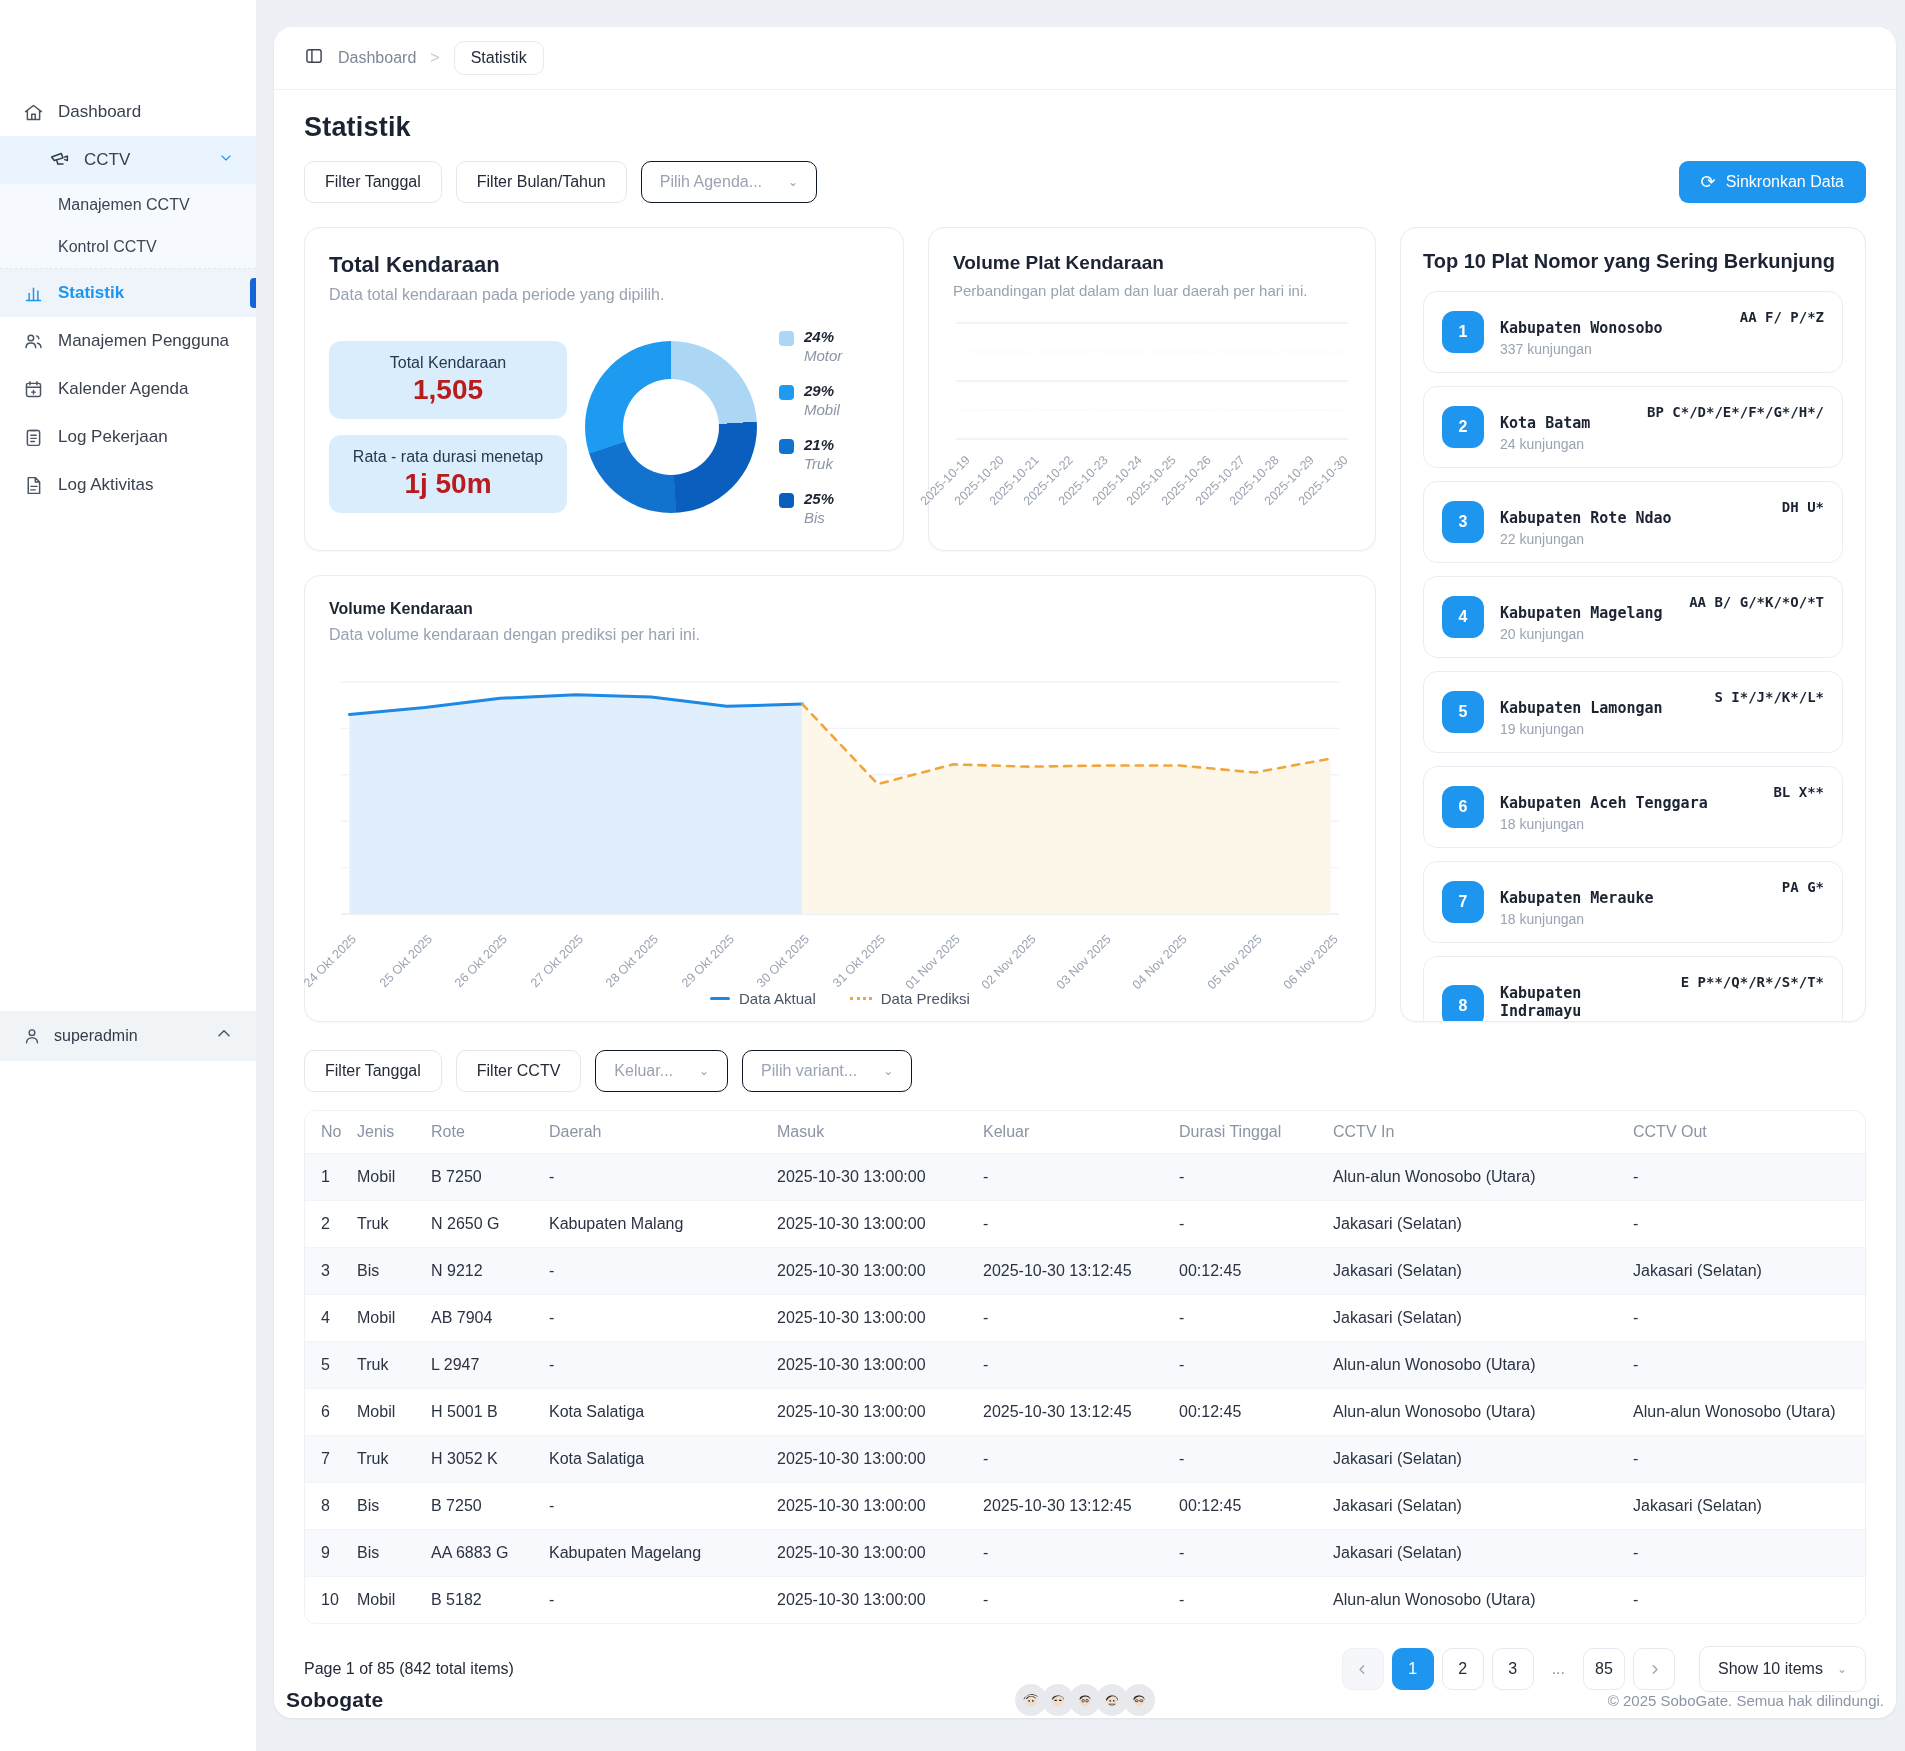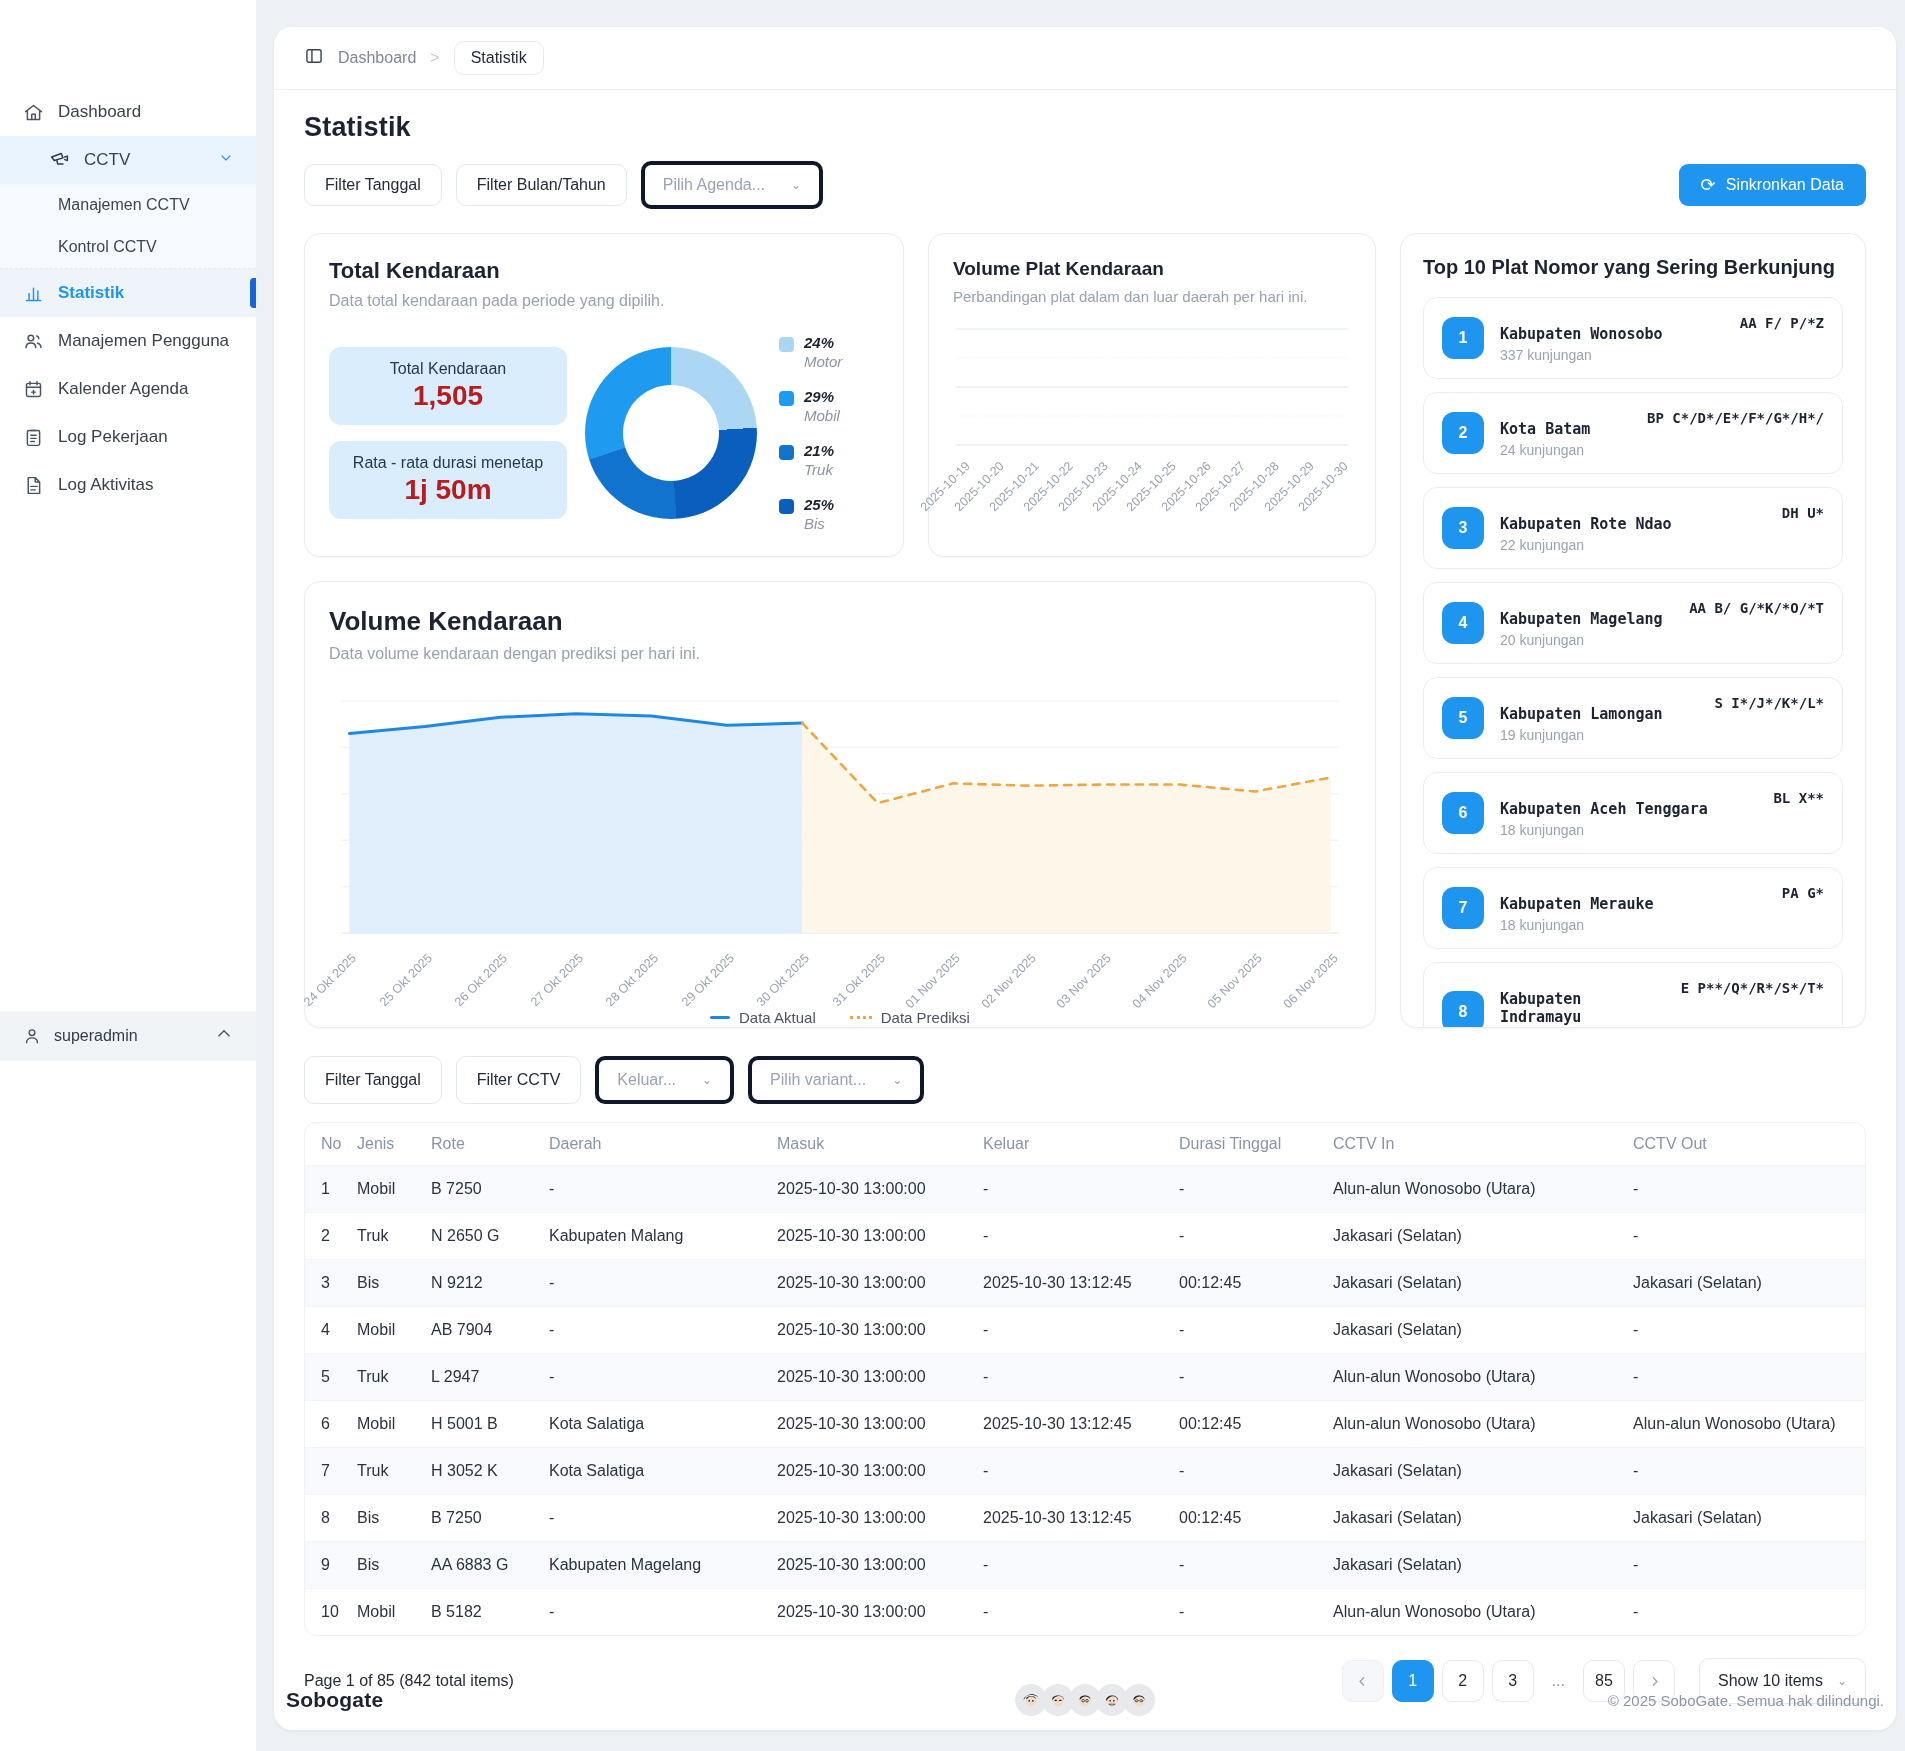--- a/index.html
+++ b/index.html
@@ -31,21 +31,21 @@
   .crumbbar .panel-ic svg { width:20px; height:20px; stroke:#39424f; fill:none; stroke-width:1.7; }
   .crumb-sep { color:#c3cad4; }
   .crumb-link { color:#7d8795; cursor:pointer; }
   .crumb-pill { border:1px solid #e5eaf0; border-radius:10px; padding:7px 16px; color:#242b38; background:#fff; }
   .topline { height:1px; background:#eef1f5; margin:0 -30px; }
 
   .page-title { font-size:27px; font-weight:bold; color:#1c2433; letter-spacing:.2px; margin-top:22px; }
 
   .filters { display:flex; gap:14px; margin-top:18px; align-items:center; }
   .btn-white { background:#fff; border:1px solid #e3e8ee; border-radius:10px; padding:11px 20px; font-size:16px; color:#242b38; cursor:pointer; }
-  .select-box { background:#fff; border:4px solid #0f172a; border-radius:10px; padding:11px 18px; font-size:16px; color:#9aa3b2; cursor:pointer; display:flex; align-items:center; gap:26px; }
+  .select-box { background:#fff; border:1px solid #0f172a; border-radius:10px; padding:11px 18px; font-size:16px; color:#9aa3b2; cursor:pointer; display:flex; align-items:center; gap:26px; }
   .select-box .dd { font-size:12px; color:#9aa3b2; }
   .btn-sync { margin-left:auto; background:#1e96f0; color:#fff; border:none; border-radius:9px; padding:12px 22px; font-size:16px; display:flex; align-items:center; gap:10px; cursor:pointer; }
   .btn-sync .ic { font-size:18px; line-height:1; }
 
   
   .grid { display:grid; grid-template-columns:600px 448px 1fr; grid-template-rows:324px 447px; gap:24px; margin-top:24px; }
   .card { background:#fff; border:1px solid #e9edf2; border-radius:16px; box-shadow:0 1px 2px rgba(16,24,40,.04); padding:24px; }
   .card h3 { font-size:22px; font-weight:bold; color:#1c2433; }
   .card .sub { font-size:16px; color:#98a2b1; margin-top:8px; }
 
@@ -74,21 +74,21 @@
   .card-top10 { grid-column:3; grid-row:1 / 3; overflow:hidden; padding:22px; }
   .card-top10 h3 { font-size:20px; margin-bottom:18px; }
   .top-item { border:1px solid #e9edf2; border-radius:14px; padding:15px 18px; display:flex; align-items:center; gap:16px; margin-bottom:13px; background:#fff; }
   .rank { width:42px; height:42px; flex:0 0 42px; background:#1e96f0; border-radius:12px; color:#fff; font-size:16px; font-weight:bold; display:flex; align-items:center; justify-content:center; }
   .top-mid { flex:1; min-width:0; }
   .top-name { font-family:"DejaVu Sans Mono",monospace; font-size:15px; font-weight:bold; color:#1c2433;margin-top:12px; }
   .top-visits { font-size:14px; color:#9aa3b2; margin-top:4px; }
   .top-plate { font-family:"DejaVu Sans Mono",monospace; font-size:14px; font-weight:bold; color:#1c2433; white-space:nowrap; align-self:flex-start; margin-top:2px; }
 
   .card-volume { grid-column:1 / 3; grid-row:2; }
-  .card-volume h3 { font-size:26px; }
+  .card-volume h3 { font-size:16px; }
   .vol-chart { margin-top:18px; position:relative; }
   .vol-chart svg { width:100%; height:262px; display:block; }
   .vol-legend { display:flex; justify-content:center; gap:34px; margin-top:4px; font-size:15px; color:#4a5463; align-items:center; }
   .vl-item { display:flex; align-items:center; gap:9px; }
   .vl-solid { width:20px; height:0; border-top:3px solid #1e88e5; border-radius:2px; }
   .vl-dash { width:22px; height:0; border-top:3px dotted #f0a63c; }
 
   
   .filters2 { display:flex; gap:14px; margin-top:28px; }
   .tablewrap { margin-top:18px; border:1px solid #eef1f5; border-radius:12px; overflow:hidden; }

